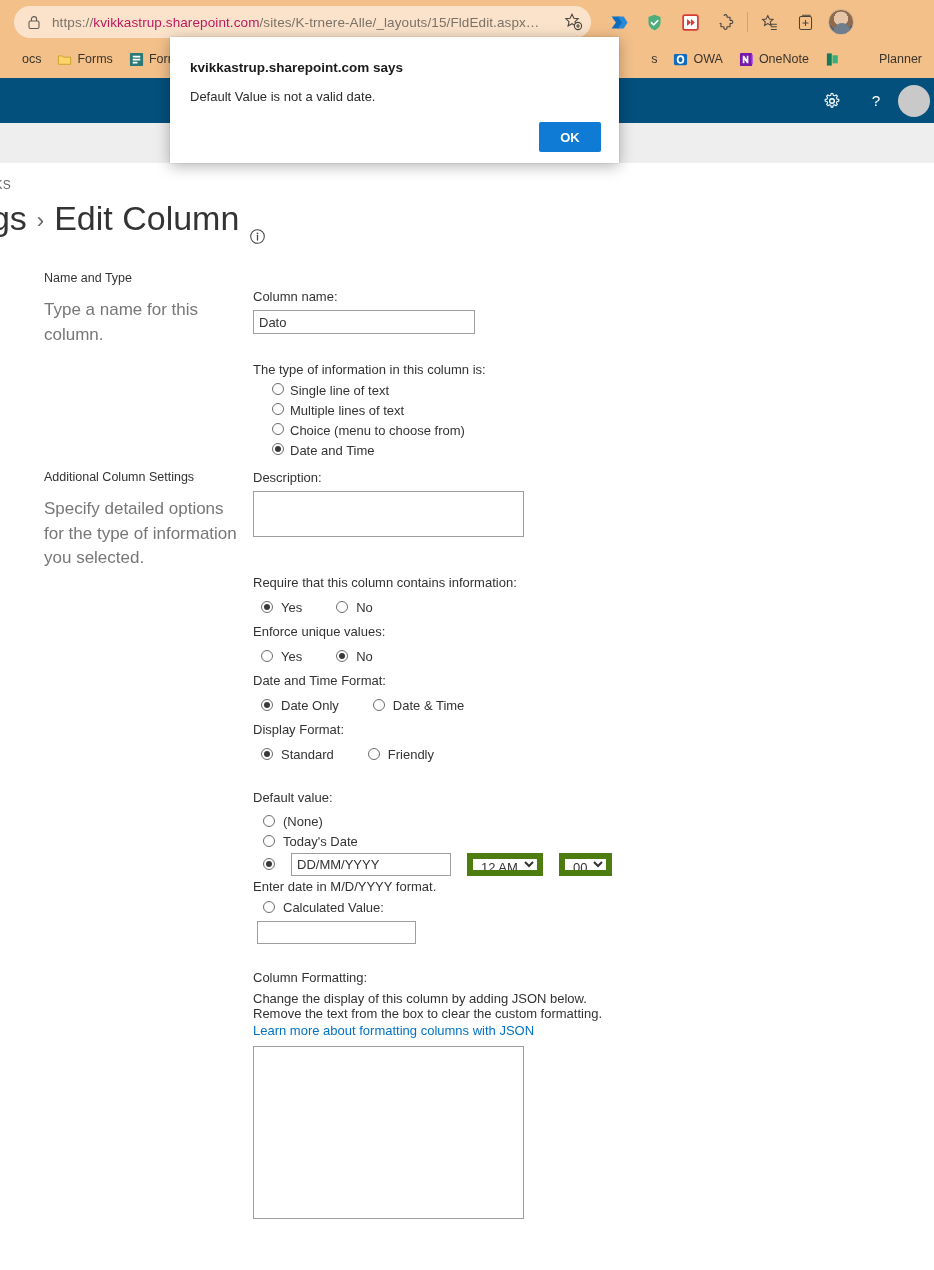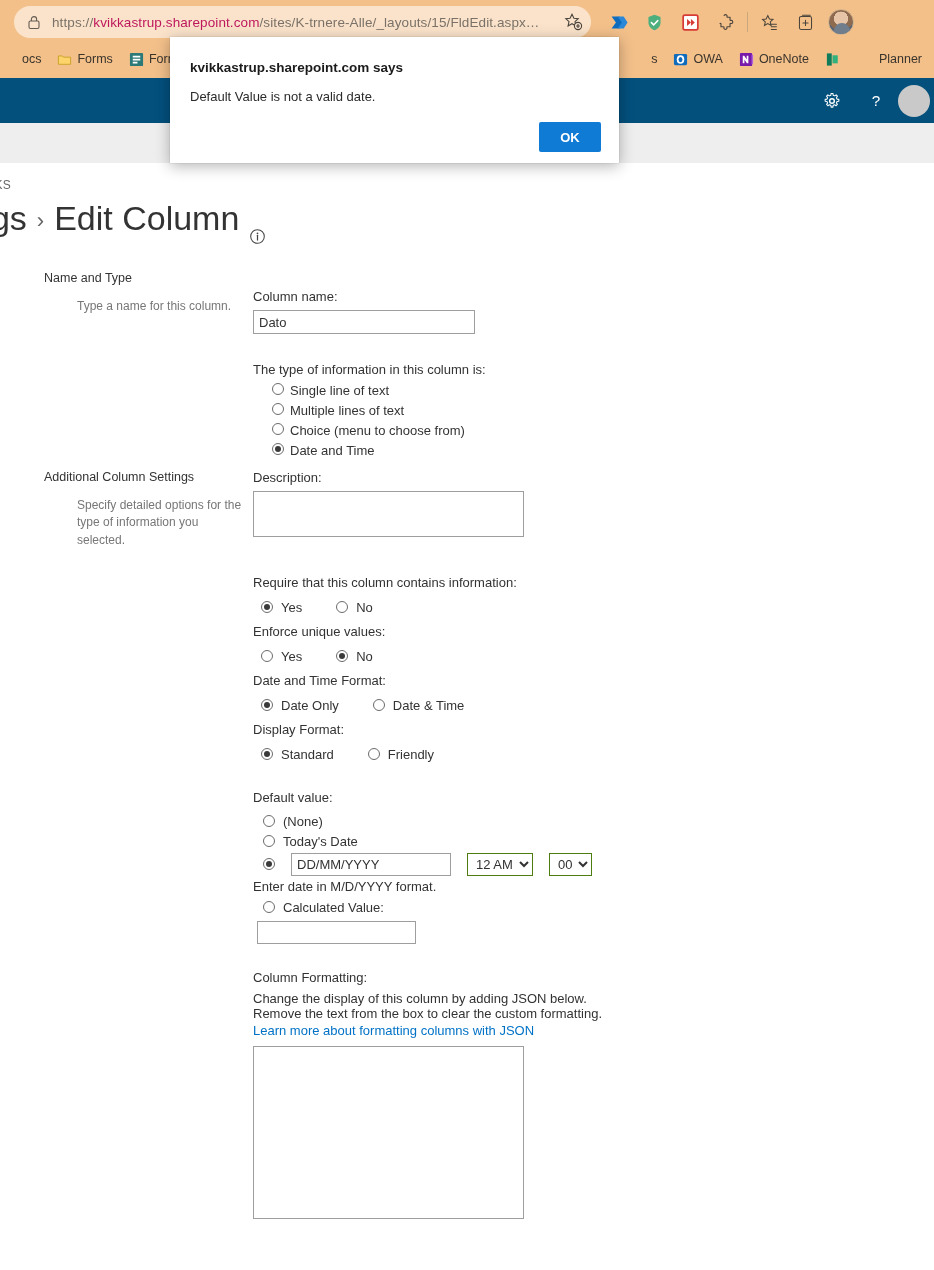--- a/index.html
+++ b/index.html
@@ -86,21 +86,21 @@
   .title-main { color: #333; }
   .info-icon { width: 17px; height: 17px; position: relative; top: 4px; }
 
   
   .form { position: absolute; left: 0; top: 95px; width: 934px; }
   .row { position: relative; width: 934px; }
   .left-col {
     position: absolute; left: 44px; width: 200px;
   }
   .left-title { font-size: 12.5px; color: #333; margin-bottom: 13px; }
-  .left-desc { font-size: 12px; color: #777; line-height: 1.45; margin-left: 33px; }
+  .left-desc { font-size: 17px; color: #777; line-height: 1.45; }
   .right-col { position: absolute; left: 253px; width: 560px; }
 
   .field-label { font-size: 13px; color: #333; margin-bottom: 6px; }
   .text-input {
     width: 222px; height: 24px; border: 1px solid #9e9e9e; background: #fff;
     font-family: "Liberation Sans", sans-serif; font-size: 13px; color: #333; padding: 0 5px;
   }
   .text-input-sm {
     width: 160px; height: 23px; border: 1px solid #9e9e9e; background: #fff;
     font-family: "Liberation Sans", sans-serif; font-size: 13px; color: #333; padding: 0 5px;
@@ -124,21 +124,21 @@
   .radio.checked::after {
     content: ""; position: absolute; left: 2px; top: 2px; width: 6px; height: 6px;
     border-radius: 50%; background: #3a3a3a;
   }
   .radio-label { font-size: 13px; color: #333; }
 
   .inline-group { display: flex; align-items: center; gap: 8px; height: 22px; padding-left: 8px; }
   .inline-group .spacer { width: 18px; }
 
   .sel {
-    height: 23px; border: 1px solid #4d7c0f; background: #fff;
+    height: 23px; border: 6px solid #4d7c0f; background: #fff;
     font-family: "Liberation Sans", sans-serif; font-size: 13px; color: #333;
     padding: 0 2px 0 4px;
   }
   .sub-note { font-size: 13px; color: #333; }
   .link { color: #0072c6; font-size: 13px; text-decoration: none; }
 
   
   .dialog {
     position: absolute; left: 170px; top: 37px; width: 449px; height: 126px;
     background: #fff; box-shadow: 0 3px 14px rgba(0,0,0,.30), 0 0 1px rgba(0,0,0,.25);

